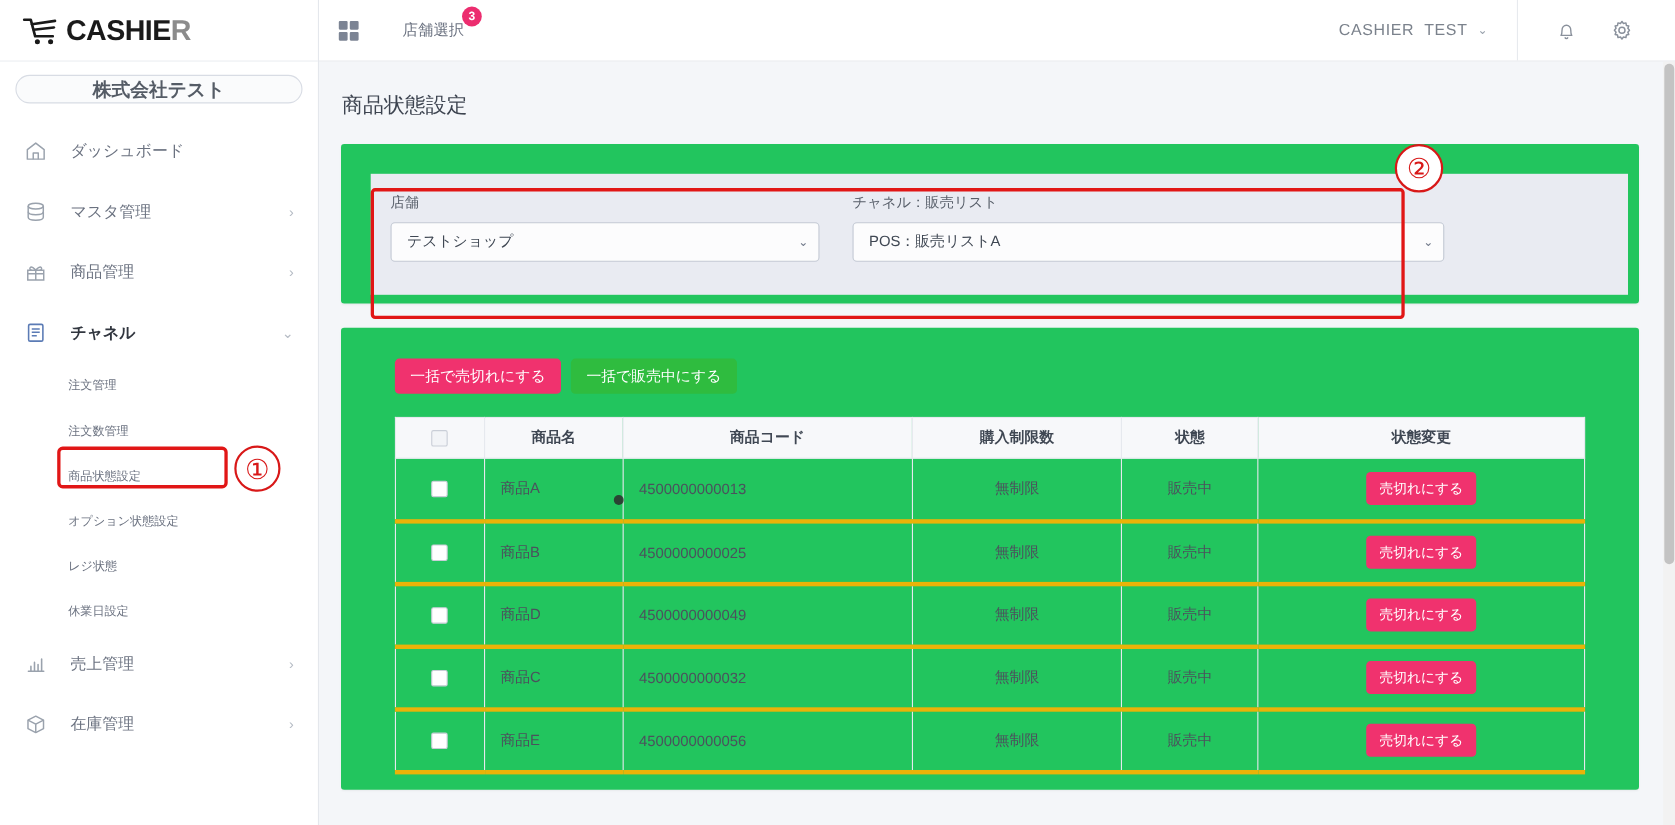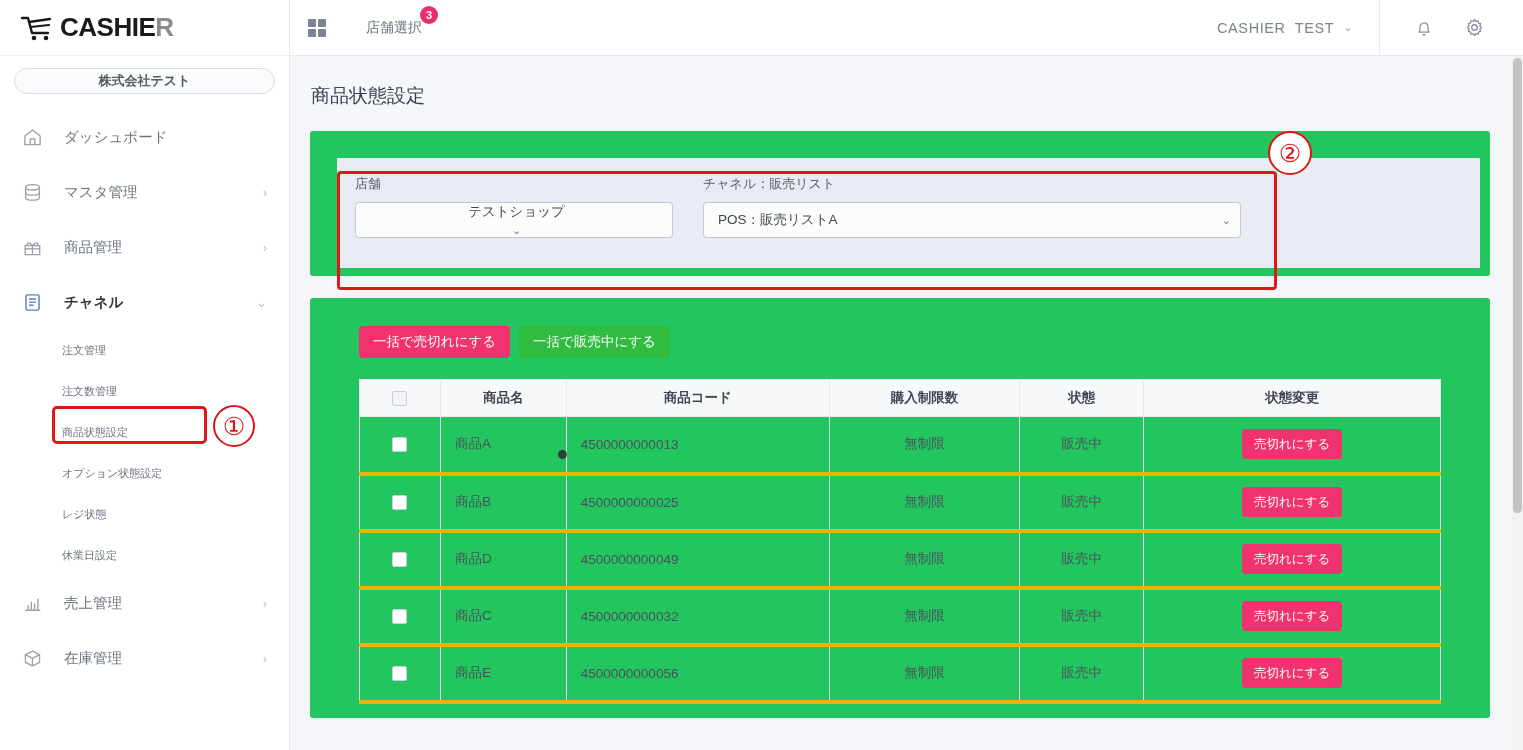--- a/index.html
+++ b/index.html
@@ -32,21 +32,21 @@
   }
   .brand-text .r { color: #8b8b8b; }
 
   .company-badge {
     margin: 12px 14px 0 14px;
     height: 26px;
     border: 1px solid #d8dce4;
     border-radius: 13px;
     background: #fafbfc;
     display: flex; align-items: center; justify-content: center;
-    font-size: 13px; color: #555c66; font-weight: bold;
+    font-size: 17px; color: #555c66; font-weight: bold;
   }
 
   .nav { margin-top: 16px; }
   .nav-item {
     height: 55px;
     display: flex; align-items: center;
     padding: 0 22px 0 20px;
     cursor: pointer;
     position: relative;
   }
@@ -188,21 +188,21 @@
     height: 36px;
     border: 1px solid #c3c9d4;
     border-radius: 4px;
     background: #fcfcfd;
     display: flex; align-items: center; justify-content: space-between;
     padding: 0 9px 0 14px;
     font-size: 13.5px; color: #3f4753;
     cursor: pointer;
   }
   .sel .caret { color: #71798a; font-size: 11px; }
-  .f-store { width: 318px; flex-direction: column; }
+  .f-store { width: 390px; }
   .f-channel { width: 538px; }
 
   
   .anno-box-2 {
     position: absolute;
     left: 337px; top: 171px;
     width: 940px; height: 119px;
     border: 3.5px solid #e11616;
     border-radius: 4px;
     pointer-events: none;

